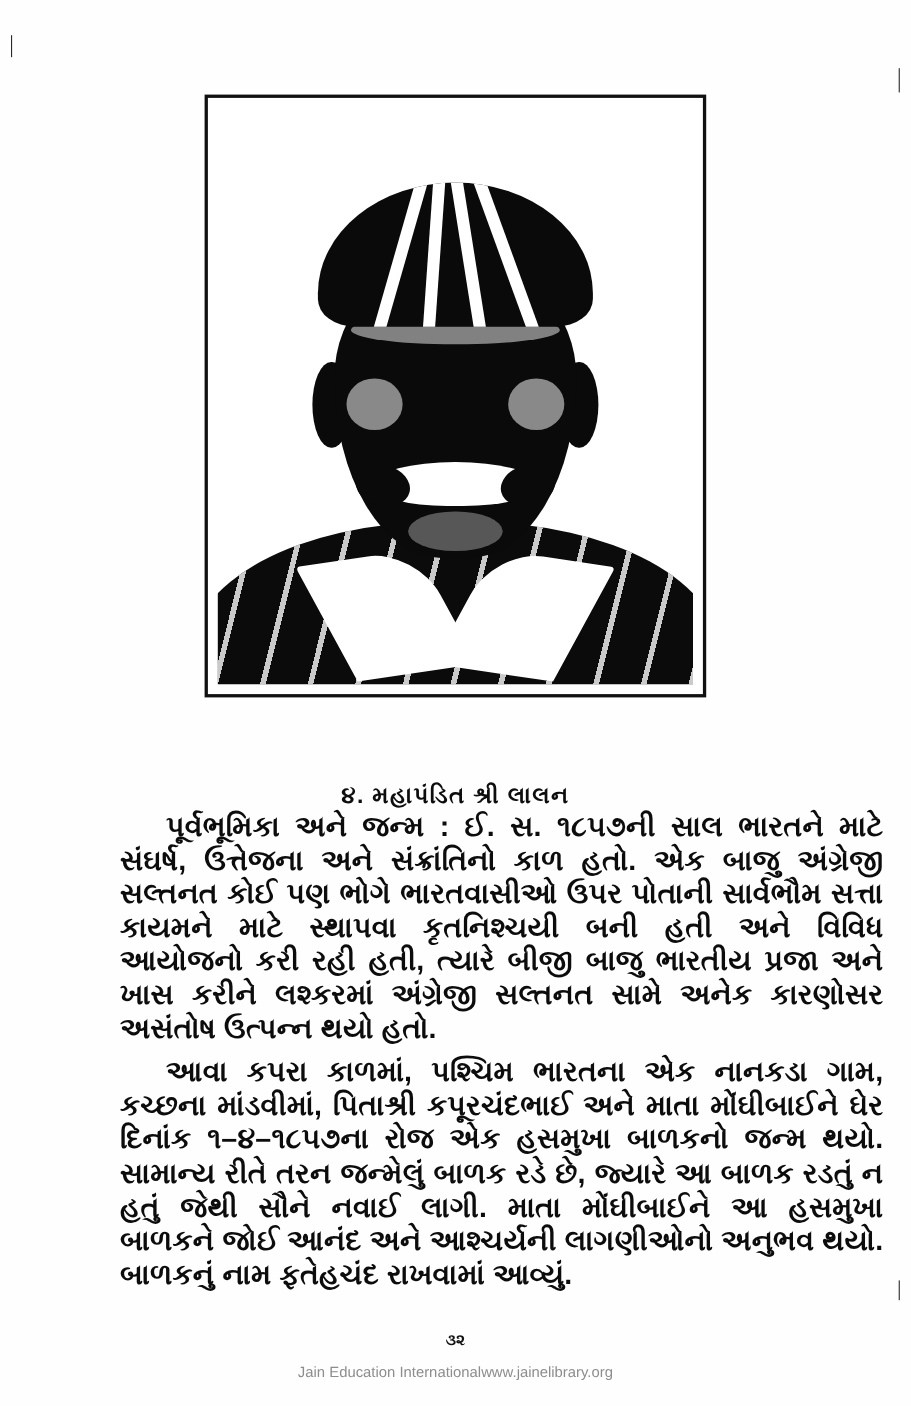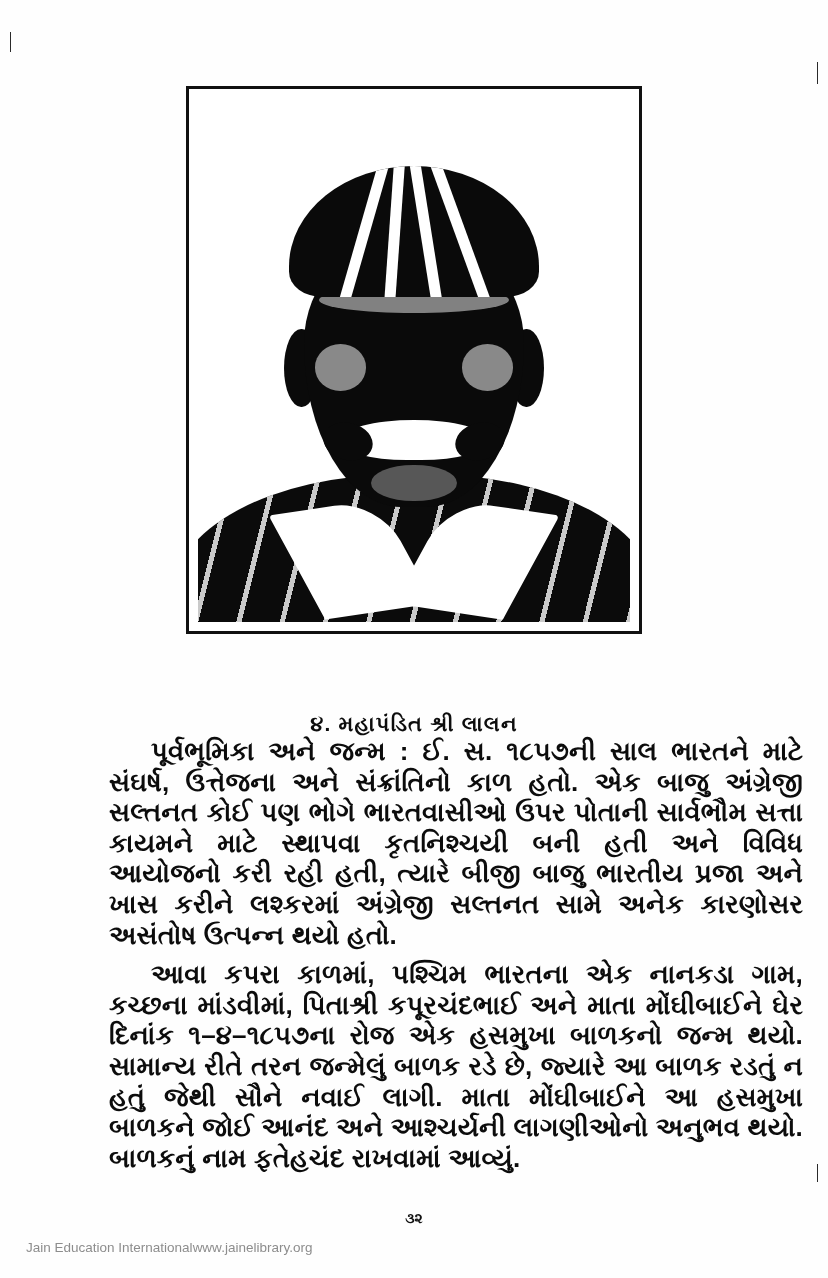--- a/index.html
+++ b/index.html
@@ -239,21 +239,21 @@
     font-weight: bold;
     font-size: 14px;
     color: #111;
   }
   .footer {
     position: absolute;
     left: 26px;
     right: 26px;
     top: 1240px;
     display: flex;
-    justify-content: flex-start;
+    justify-content: center;
     align-items: center;
     font-family: "Liberation Sans", sans-serif;
     font-size: 13.5px;
     color: #8d8d8d;
   }
   .footer .center { flex: 1; text-align: center; }
   .footer .right { text-align: right; }
 </style>
 </head>
 <body>

